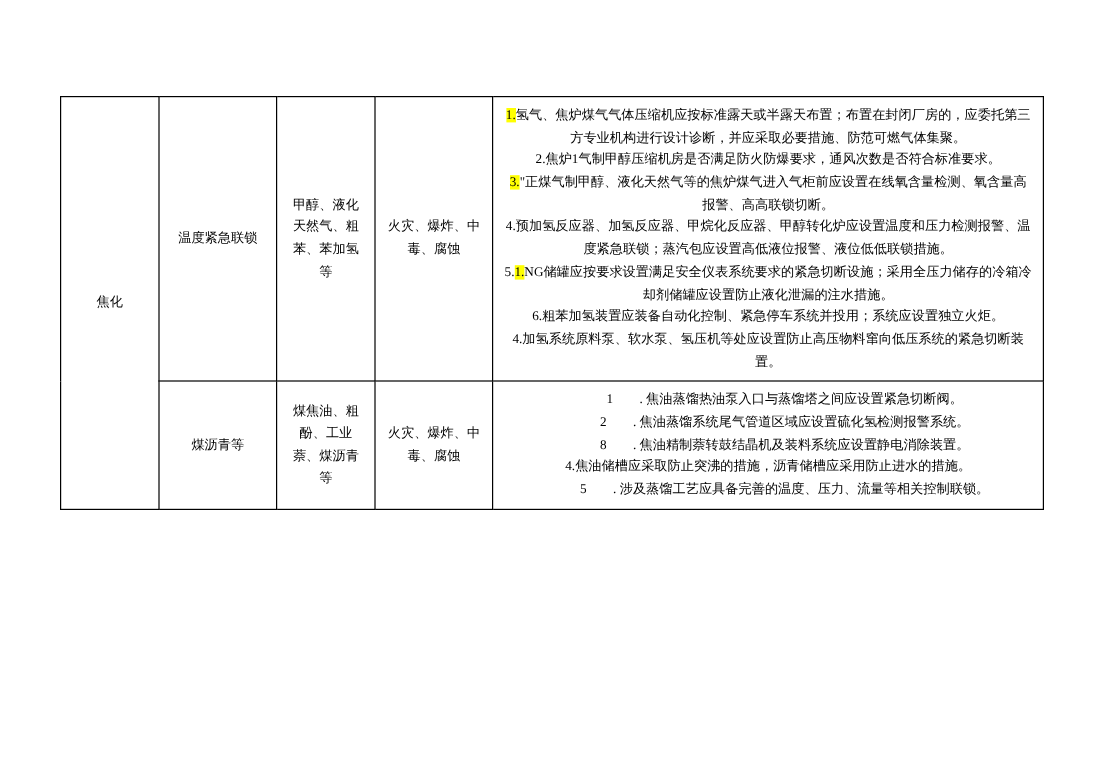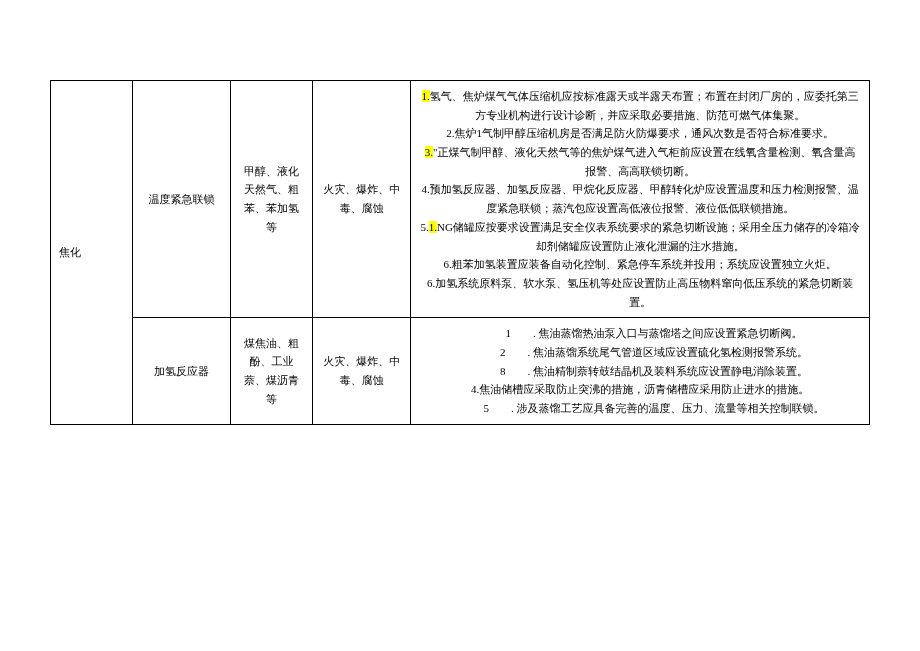--- a/index.html
+++ b/index.html
@@ -15,21 +15,21 @@
       width: 100%;
       table-layout: fixed;
     }
     td {
       border: 1px solid #000;
       padding: 6px 8px;
       vertical-align: middle;
       line-height: 1.7;
       word-wrap: break-word;
     }
-    .col-cat { width: 10%; text-align: left; }
+    .col-cat { width: 10%; text-align: center; }
     .col-sub { width: 12%; text-align: center; }
     .col-mat { width: 10%; text-align: center; margin-top: 48px; }
     .col-haz { width: 12%; text-align: center; margin-top: 28px; }
     .col-meas { width: 56%; text-align: center; }
     .hl { background: #ffff00; }
     .item { display: block; }
     .indented { text-indent: 2.5em; }
   </style>
 </head>
 <body>
@@ -49,26 +49,26 @@
       <td class="col-haz">
         <span>火灾、爆炸、中毒、腐蚀</span>
       </td>
       <td class="col-meas">
           <span class="item"><span class="hl">1.</span>氢气、焦炉煤气气体压缩机应按标准露天或半露天布置；布置在封闭厂房的，应委托第三方专业机构进行设计诊断，并应采取必要措施、防范可燃气体集聚。</span>
           <span class="item">2.焦炉1气制甲醇压缩机房是否满足防火防爆要求，通风次数是否符合标准要求。</span>
           <span class="item"><span class="hl">3.</span>"正煤气制甲醇、液化天然气等的焦炉煤气进入气柜前应设置在线氧含量检测、氧含量高报警、高高联锁切断。</span>
           <span class="item">4.预加氢反应器、加氢反应器、甲烷化反应器、甲醇转化炉应设置温度和压力检测报警、温度紧急联锁；蒸汽包应设置高低液位报警、液位低低联锁措施。</span>
           <span class="item">5.<span class="hl">1.</span>NG储罐应按要求设置满足安全仪表系统要求的紧急切断设施；采用全压力储存的冷箱冷却剂储罐应设置防止液化泄漏的注水措施。</span>
           <span class="item">6.粗苯加氢装置应装备自动化控制、紧急停车系统并投用；系统应设置独立火炬。</span>
-          <span class="item">6.加氢系统原料泵、软水泵、氢压机等处应设置防止高压物料窜向低压系统的紧急切断装置。</span>
+          <span class="item">4.加氢系统原料泵、软水泵、氢压机等处应设置防止高压物料窜向低压系统的紧急切断装置。</span>
         </td>
     </tr>
     <tr>
       <td class="col-sub">
-        <span>加氢反应器</span>
+        <span>煤沥青等</span>
       </td>
       <td class="col-mat">
         <span>煤焦油、粗酚、工业萘、煤沥青等</span>
       </td>
       <td class="col-haz">
         <span>火灾、爆炸、中毒、腐蚀</span>
       </td>
       <td class="col-meas">
           <span class="item indented">1　　. 焦油蒸馏热油泵入口与蒸馏塔之间应设置紧急切断阀。</span>
           <span class="item indented">2　　. 焦油蒸馏系统尾气管道区域应设置硫化氢检测报警系统。</span>

